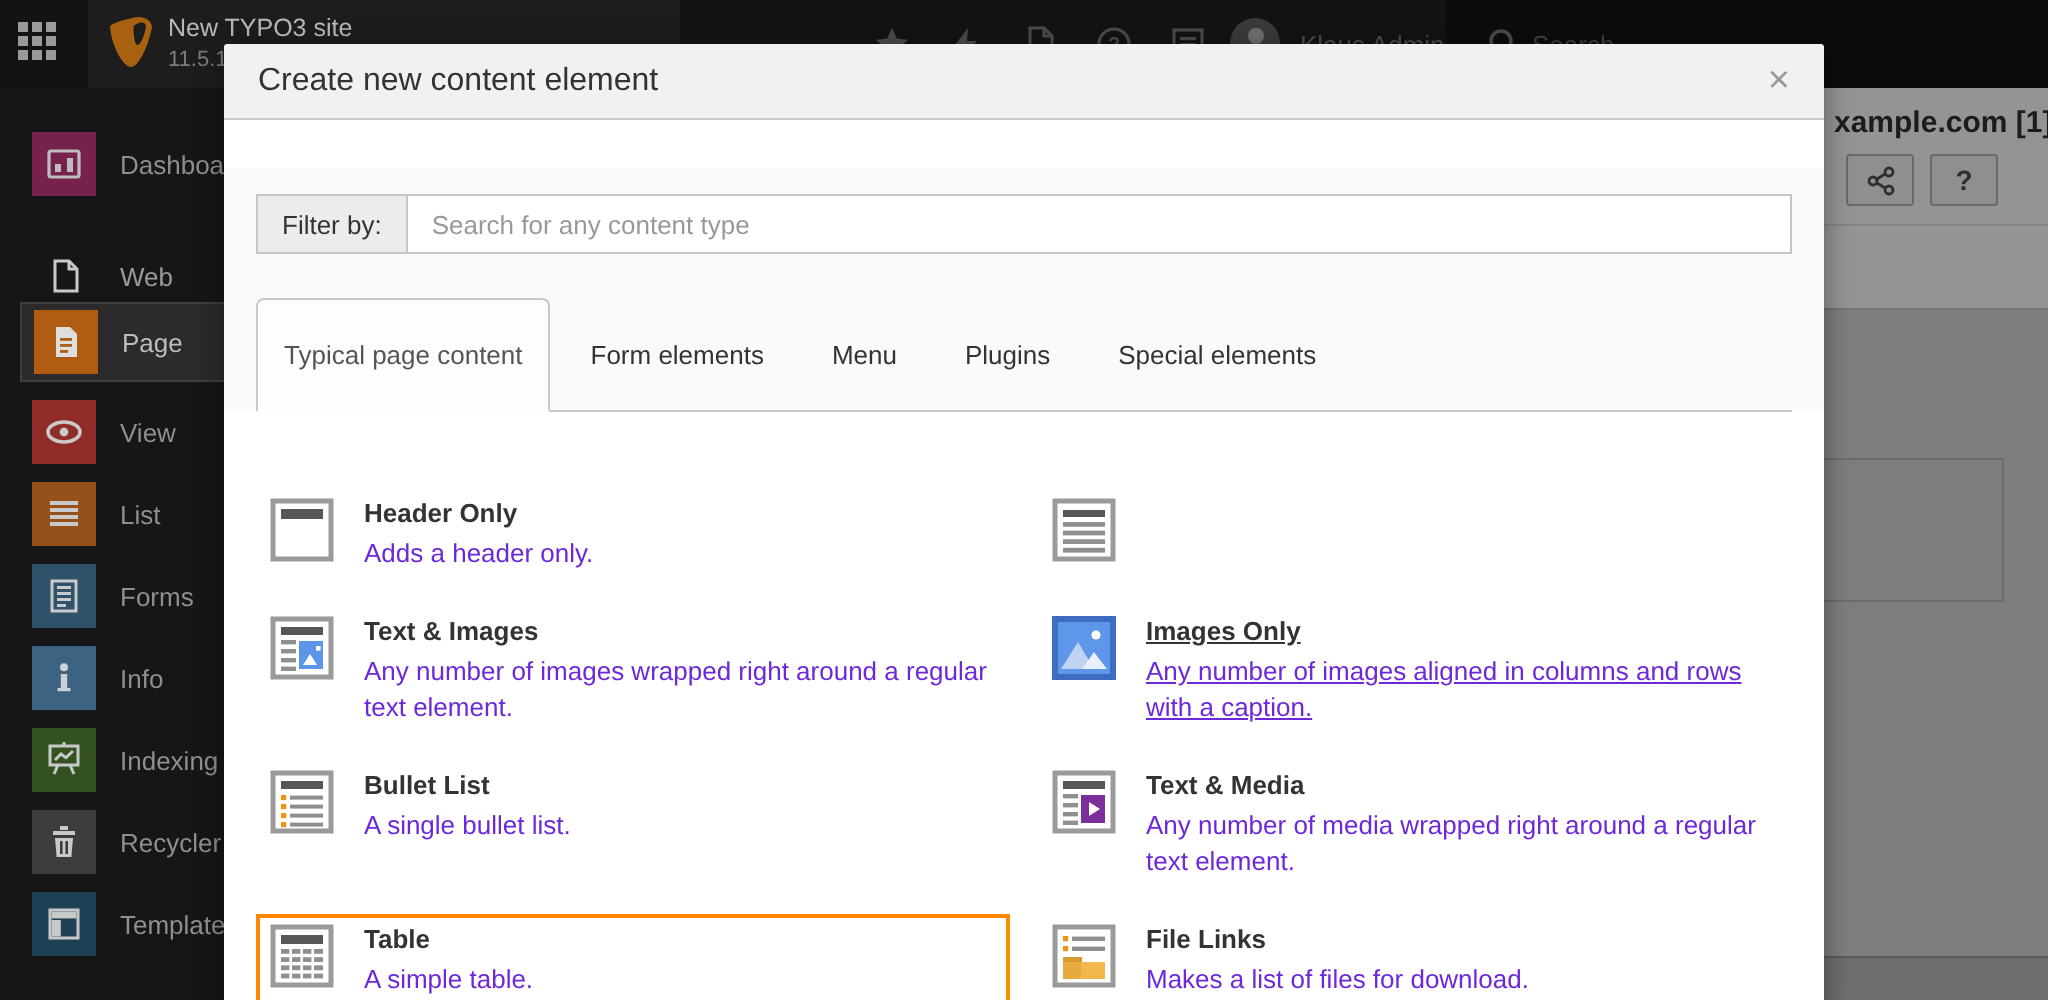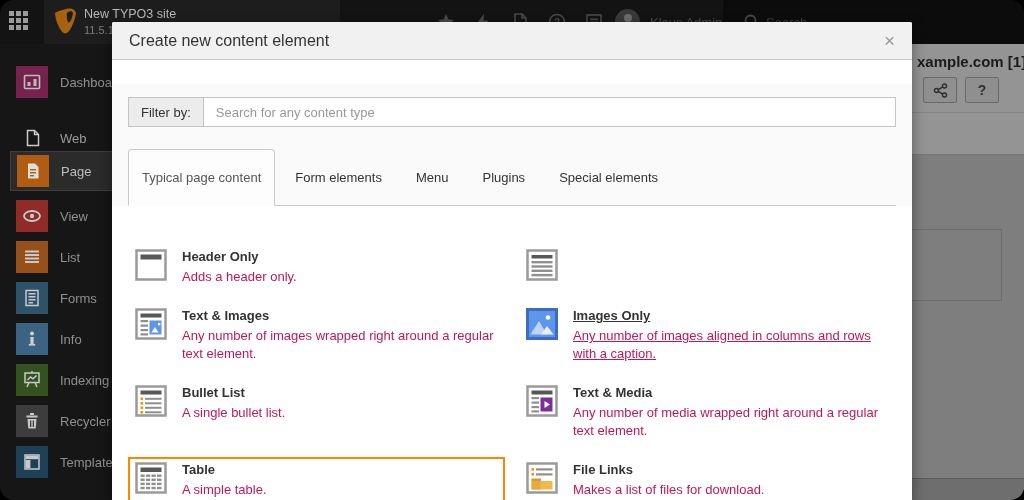--- a/index.html
+++ b/index.html
@@ -1,18 +1,18 @@
 <!DOCTYPE html>
 <html><head>
 <meta charset="utf-8">
 <style>
   * { margin:0; padding:0; box-sizing:border-box; }
   html,body { width:1024px; height:500px; overflow:hidden; background:#000; }
   body { font-family:"Liberation Sans", sans-serif; position:relative; }
-  .stage { position:absolute; inset:0; width:1024px; height:500px; overflow:hidden;border-radius:14px; }
+  .stage { position:absolute; inset:0; width:1024px; height:500px; overflow:hidden; }
 
   
   .topbar { position:absolute; left:0; top:0; width:1024px; height:44px; background:#131313; }
   .tb-toggle { position:absolute; left:9px; top:11px; width:26px; height:22px; display:grid;
                grid-template-columns:repeat(3,5px); grid-template-rows:repeat(3,5px); gap:2px; cursor:pointer; }
   .tb-toggle span { background:#9a9a9a; }
   .tb-logoblock { position:absolute; left:44px; top:0; width:296px; height:44px; background:#1d1d1d; }
   .tb-logo { position:absolute; left:10px; top:8px; }
   .tb-sitename { position:absolute; left:40px; top:7px; font-size:12.5px; color:#b8b8b8; white-space:nowrap; }
   .tb-version { position:absolute; left:40px; top:24px; font-size:11px; color:#7d7d7d; white-space:nowrap; }
@@ -74,21 +74,21 @@
   .tab.active { background:#fdfdfd; border-color:#c9c9c9 #c9c9c9 #fdfdfd #c9c9c9; border-radius:4px 4px 0 0; color:#555; }
   .modal-content { flex:1; background:#fff; padding:14px 16px; }
   .ce-grid { display:grid; grid-template-columns:1fr 1fr; column-gap:14px; }
   .ce-item { display:flex; gap:15px; padding:3px 5px; border:2px solid transparent; margin-bottom:12px;
              cursor:pointer; align-items:flex-start; }
   .ce-item.focused { border-color:#ff8700; }
   .ce-item.hovered .ce-title, .ce-item.hovered .ce-desc { text-decoration:underline; }
   .ce-icon { width:32px; height:32px; flex:0 0 32px; }
   .ce-icon svg { display:block; }
   .ce-title { font-size:13px; font-weight:bold; color:#333; line-height:16px; margin-bottom:3px; }
-  .ce-desc { font-size:13px; color:#be185d; line-height:18px; max-width:322px; }
+  .ce-desc { font-size:13px; color:#6d28d9; line-height:18px; max-width:322px; }
 </style>
 </head>
 <body>
 
 <div class="stage">
 
   <div class="topbar">
     <div class="tb-toggle">
       <span></span>
         <span></span>

